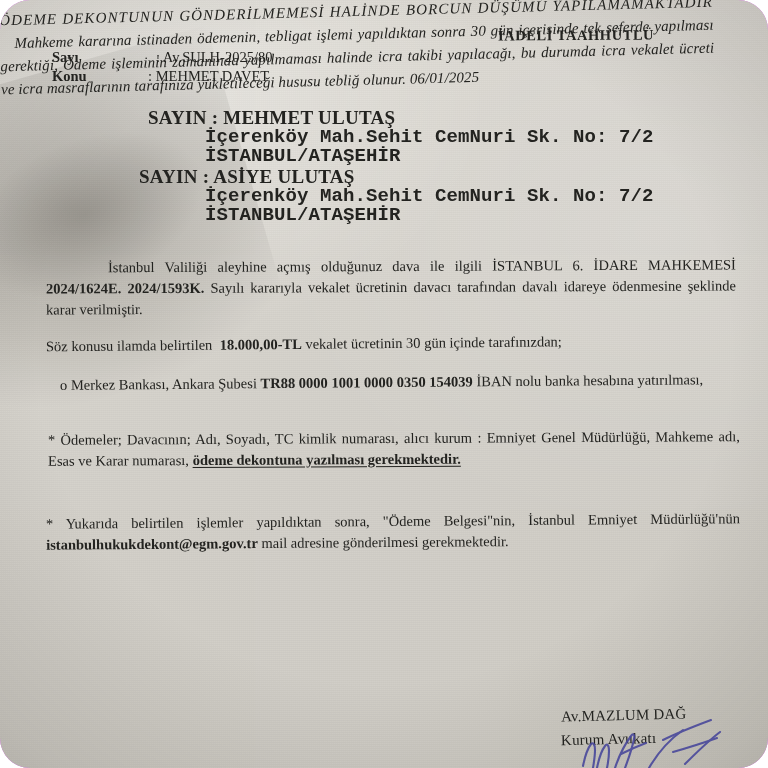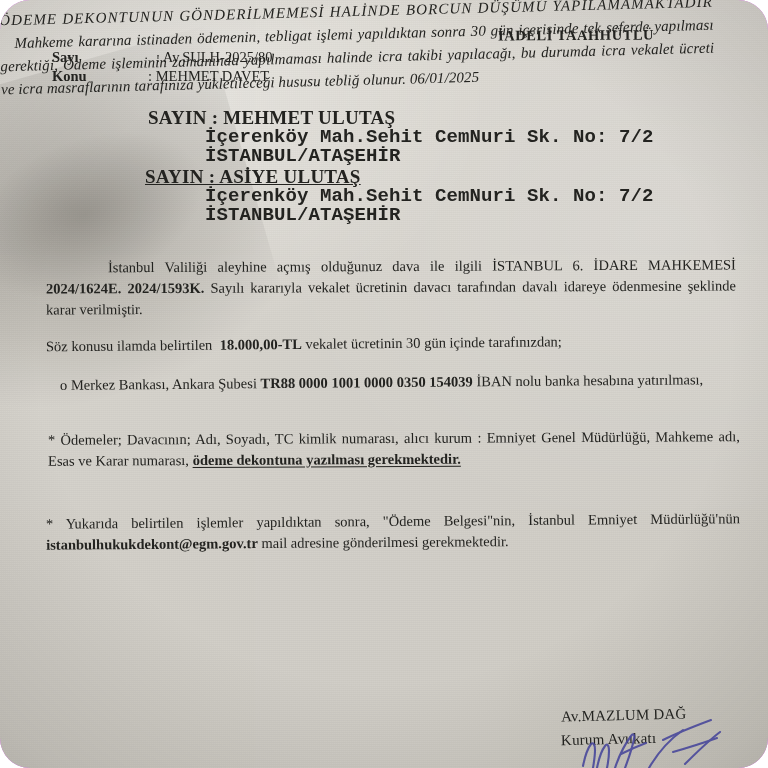--- a/index.html
+++ b/index.html
@@ -93,21 +93,21 @@
   #meta-sayi-value { left: 156px; top: 49px; }
   #meta-konu-label { left: 52px; top: 68px; font-weight: bold; }
   #meta-konu-value { left: 148px; top: 68px; }
 
   .addr-block { font-size: 19px; }
   .addr-name { font-weight: bold; letter-spacing: 0.25px; }
   .addr-line { letter-spacing: 0.1px; font-family: Liberation Mono, monospace; }
   #rec1-name { left: 148px; top: 107px; }
   #rec1-street { left: 205px; top: 126px; font-weight: bold; }
   #rec1-city { left: 205px; top: 145px; font-weight: bold; }
-  #rec2-name { left: 145px; top: 166px; text-decoration: underline; }
+  #rec2-name { left: 139px; top: 166px; }
   #rec2-street { left: 205px; top: 185px; font-weight: bold; }
   #rec2-city { left: 205px; top: 204px; font-weight: bold; }
 
   .para {
     position: absolute;
     font-size: 14.5px;
     line-height: 21px;
     text-align: justify;
     text-justify: inter-word;
   }

